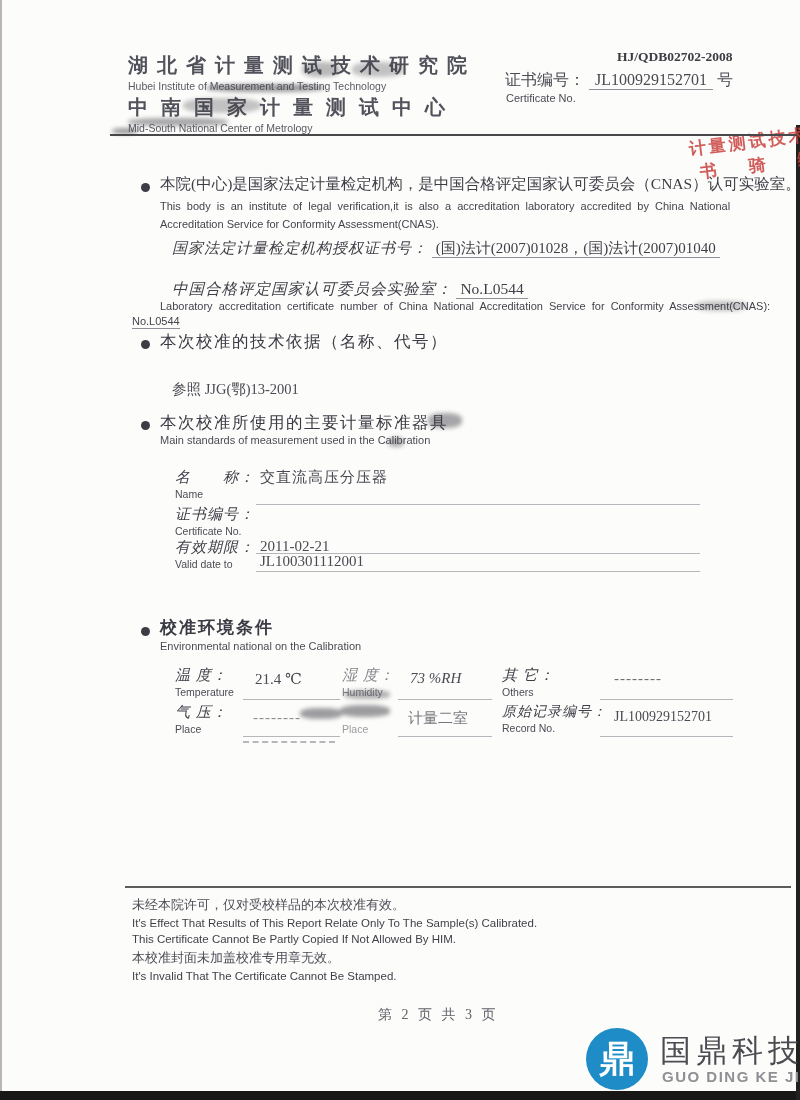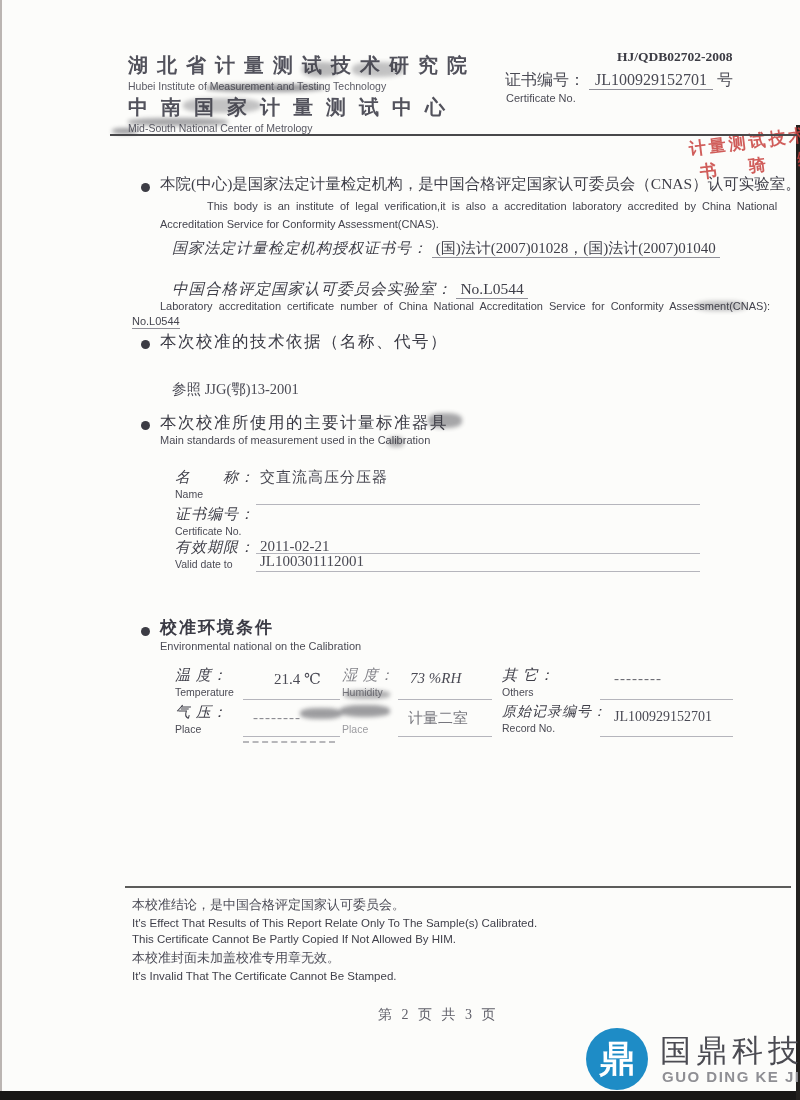--- a/index.html
+++ b/index.html
@@ -58,21 +58,21 @@
 
   <div class="abs stamp" style="left:690px;top:128px;width:160px;">
     <div>计量测试技术</div>
     <div style="letter-spacing:14px;padding-left:8px;">书 骑 缝</div>
   </div>
 
   <div class="abs" style="left:110px;top:134px;width:687px;height:2px;background:#48484a;"></div>
 
   <div class="abs bullet" style="left:141px;top:183px;"></div>
   <div class="abs nowrap" style="left:160px;top:174px;font-size:15.5px;color:#3e3e48;">本院(中心)是国家法定计量检定机构，是中国合格评定国家认可委员会（CNAS）认可实验室。</div>
-  <div class="abs en nowrap" style="left:160px;top:200px;font-size:11px;color:#44444e;word-spacing:3px;margin-left:47px;">This body is an institute of legal verification,it is also a accreditation laboratory accredited by China National</div>
+  <div class="abs en nowrap" style="left:160px;top:200px;font-size:11px;color:#44444e;word-spacing:3px;">This body is an institute of legal verification,it is also a accreditation laboratory accredited by China National</div>
   <div class="abs en nowrap" style="left:160px;top:218px;font-size:11px;color:#44444e;">Accreditation Service for Conformity Assessment(CNAS).</div>
 
   <div class="abs nowrap" style="left:172px;top:239px;font-size:15px;color:#3e3e48;">
     <span class="kai">国家法定计量检定机构授权证书号：</span>
     <span class="uline" style="padding:0 4px 1px 4px;">(国)法计(2007)01028，(国)法计(2007)01040</span>
   </div>
 
   <div class="abs nowrap" style="left:172px;top:279px;font-size:15.5px;color:#3e3e48;">
     <span class="kai">中国合格评定国家认可委员会实验室：</span>
     <span class="uline" style="padding:0 4px 1px 4px;">No.L0544</span>
@@ -118,21 +118,21 @@
 
   <div class="abs bullet" style="left:141px;top:627px;"></div>
   <div class="abs nowrap" style="left:160px;top:616px;font-size:17px;font-weight:bold;letter-spacing:2px;color:#3b3b45;">校准环境条件</div>
   <div class="abs en sub-en nowrap" style="left:160px;top:640px;">Environmental national on the Calibration</div>
 
   <div class="abs" style="left:175px;top:666px;">
     <div class="cell-label-cn">温 度：</div>
     <div class="en cell-label-en">Temperature</div>
   </div>
   <div class="abs row-line" style="left:243px;top:666px;width:97px;height:33px;">
-    <div class="cell-value" style="padding:4px 0 0 12px;text-align:center;">21.4 ℃</div>
+    <div class="cell-value" style="padding:4px 0 0 12px;">21.4 ℃</div>
   </div>
 
   <div class="abs" style="left:342px;top:666px;">
     <div class="cell-label-cn" style="opacity:.65;">湿 度：</div>
     <div class="en cell-label-en" style="opacity:.7;">Humidity</div>
   </div>
   <div class="abs row-line" style="left:398px;top:666px;width:94px;height:33px;">
     <div class="cell-value" style="padding:4px 0 0 12px;font-style:italic;">73 %RH</div>
   </div>
 
@@ -161,21 +161,21 @@
   <div class="abs" style="left:502px;top:703px;">
     <div class="cell-label-cn" style="font-size:14px;">原始记录编号：</div>
     <div class="en cell-label-en">Record No.</div>
   </div>
   <div class="abs row-line" style="left:600px;top:703px;width:133px;height:33px;">
     <div class="cell-value" style="padding:6px 0 0 14px;font-size:14px;">JL100929152701</div>
   </div>
 
   <div class="abs" style="left:125px;top:886px;width:666px;height:2px;background:#5c5c5a;"></div>
   <div class="abs" style="left:132px;top:896px;width:560px;">
-    <div style="font-size:13px;color:#4c4c57;margin-bottom:3px;">本校准结论，是中国合格评定国家认可委员会。</div>
+    <div style="font-size:13px;color:#4c4c57;margin-bottom:3px;">未经本院许可，仅对受校样品的本次校准有效。</div>
     <div class="en" style="font-size:11.5px;color:#3f3f49;margin-bottom:4px;">It's Effect That Results   of This Report Relate Only To The Sample(s) Calibrated.</div>
     <div class="en" style="font-size:11.5px;color:#3f3f49;margin-bottom:4px;">This Certificate Cannot Be Partly Copied If Not Allowed By HIM.</div>
     <div style="font-size:13px;color:#4c4c57;margin-bottom:3px;">本校准封面未加盖校准专用章无效。</div>
     <div class="en" style="font-size:11.5px;color:#3f3f49;">It's Invalid That The Certificate Cannot Be Stamped.</div>
   </div>
 
   <div class="abs nowrap" style="left:378px;top:1006px;font-size:14px;color:#60606a;letter-spacing:3px;">第 2 页 共 3 页</div>
 
   <div class="abs logo-circle" style="left:586px;top:1028px;">
     <span>鼎</span>

